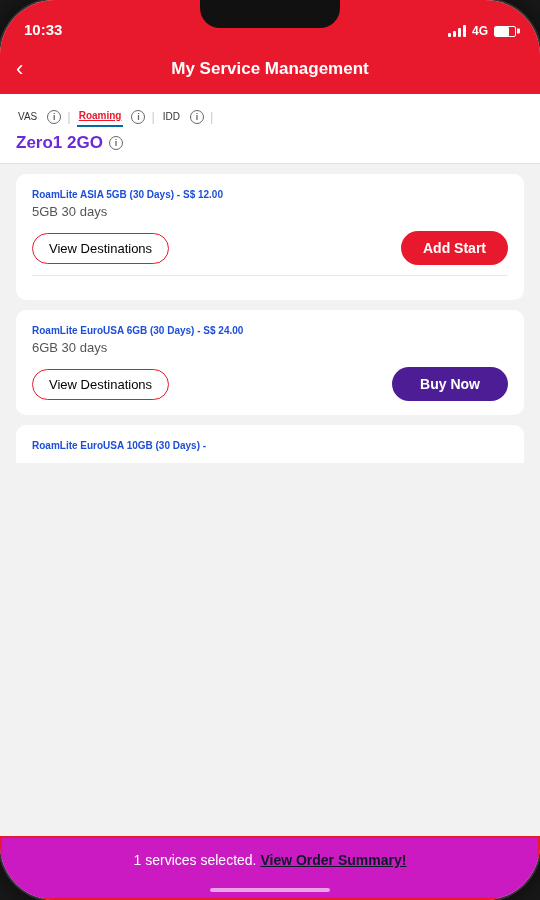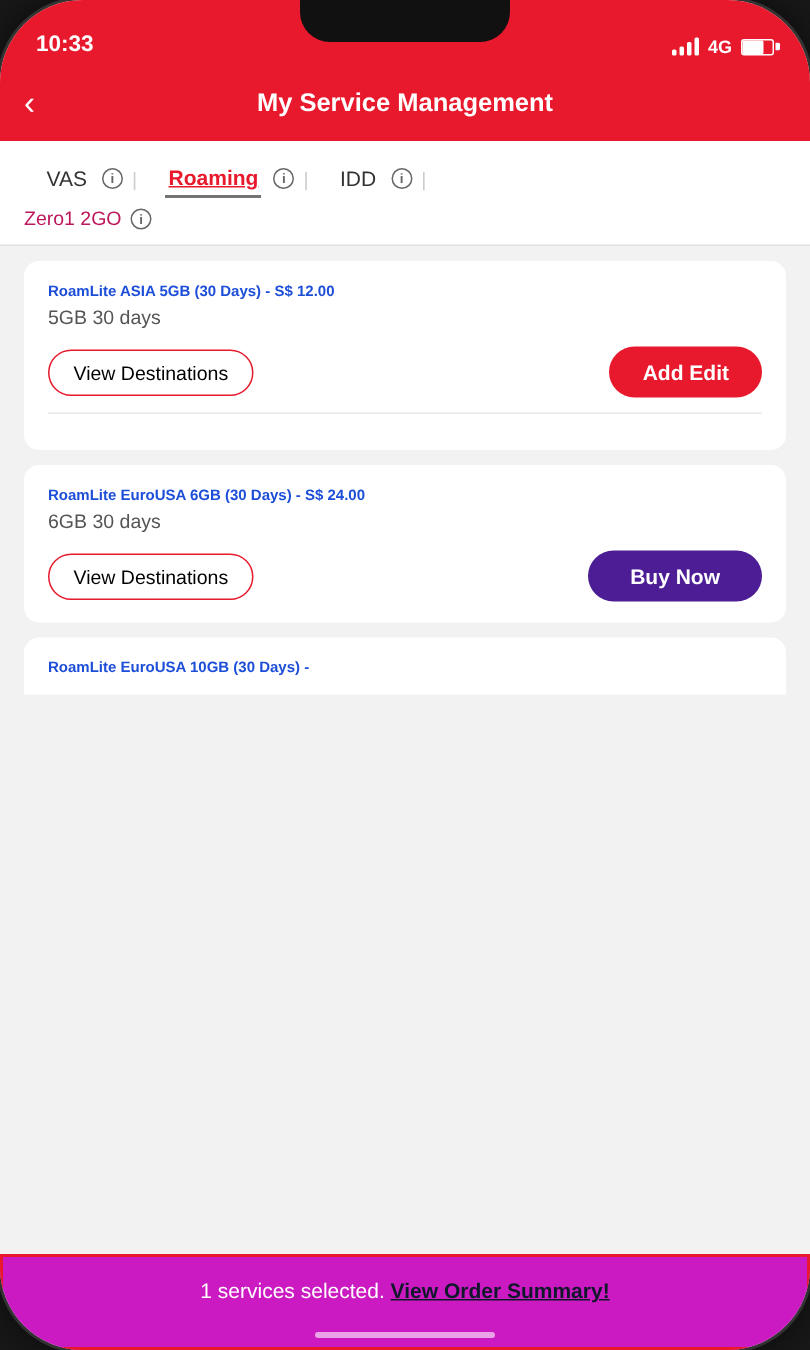--- a/index.html
+++ b/index.html
@@ -150,31 +150,30 @@
     }
 
     .tab-row {
       display: flex;
       align-items: center;
       gap: 6px;
       flex-wrap: wrap;
     }
 
     .tab-item {
-      font-size: 14px;
+      font-size: 10px;
       color: #333;
       padding: 4px 2px;
       cursor: pointer;
       white-space: nowrap;
-      margin-left: 13px;
     }
 
     .tab-item.active {
       color: #e8192c;
-      border-bottom: 2px solid #737373;
+      border-bottom: 2px solid #0369a1;
       font-weight: 600;
       text-decoration: underline;
     }
 
     .tab-divider {
       color: #ccc;
       font-size: 13px;
     }
 
     .info-icon {
@@ -193,23 +192,23 @@
     }
 
     .zero1-row {
       padding: 6px 0 10px;
       display: flex;
       align-items: center;
       gap: 4px;
     }
 
     .zero1-label {
-      color: #be185d;
-      font-size: 13px;
-      font-weight: 400;
+      color: #6d28d9;
+      font-size: 17px;
+      font-weight: 700;
     }
 
     
     .content {
       flex: 1;
       overflow-y: auto;
       background: #f2f2f2;
       height: calc(900px - 44px - 50px - 64px - 80px);
     }
 
@@ -419,21 +418,21 @@
     </div>
 
     <div class="content">
 
       <div class="card">
         <div class="plan-name">RoamLite ASIA 5GB (30 Days) -  S$ 12.00</div>
         <div class="plan-details">5GB 30 days</div>
 
         <div class="card-actions">
           <button class="btn-view-dest">View Destinations</button>
-          <button class="btn-add-more">Add Edit</button>
+          <button class="btn-add-more">Add Start</button>
         </div>
 
         <div class="divider"></div>
 
       </div>
 
       <div class="card">
         <div class="plan-name">RoamLite EuroUSA 6GB (30 Days) - S$ 24.00</div>
         <div class="plan-details">6GB 30 days</div>
 

